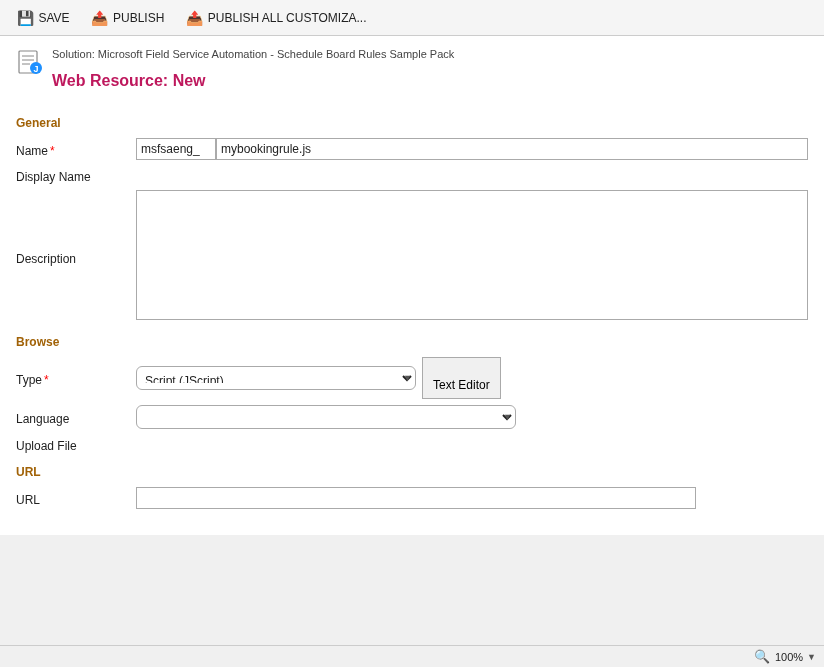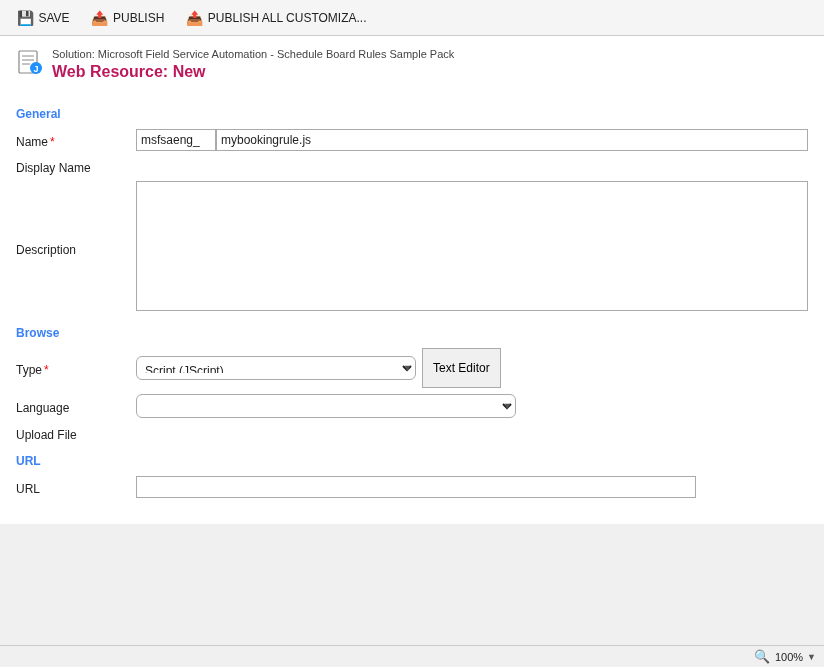--- a/index.html
+++ b/index.html
@@ -31,21 +31,21 @@
     
     #main {
       background: #fff;
       padding: 12px 16px 20px 16px;
     }
 
     
     .breadcrumb-line {
       font-size: 11px;
       color: #444;
-      margin-bottom: 3px;
+      margin-bottom: 12px;
       display: flex;
       align-items: center;
       gap: 6px;
     }
     .page-icon {
       width: 28px;
       height: 28px;
       display: inline-flex;
       align-items: center;
       justify-content: center;
@@ -60,21 +60,21 @@
       display: flex;
       align-items: flex-start;
       gap: 8px;
       margin-bottom: 4px;
     }
 
     
     .section-heading {
       font-size: 12px;
       font-weight: 700;
-      color: #3b82f6;
+      color: #a16207;
       margin: 12px 0 8px 0;
     }
 
     
     .form-row {
       display: flex;
       align-items: center;
       margin-bottom: 6px;
     }
     .form-label {
@@ -145,21 +145,21 @@
     }
     .select-wrapper select {
       padding-right: 20px;
       width: 100%;
       height: 24px;
       border-radius: 6px;
     }
 
     .text-editor-btn {
       height: 40px;
-      padding: 12px 10px;
+      padding: 20px 10px;
       background: #f0f0f0;
       border: 1px solid #aaa;
       cursor: pointer;
       font-size: 12px;
       font-family: Segoe UI, Arial, sans-serif;
     }
 
     
     .upload-wrap {
       display: flex;

